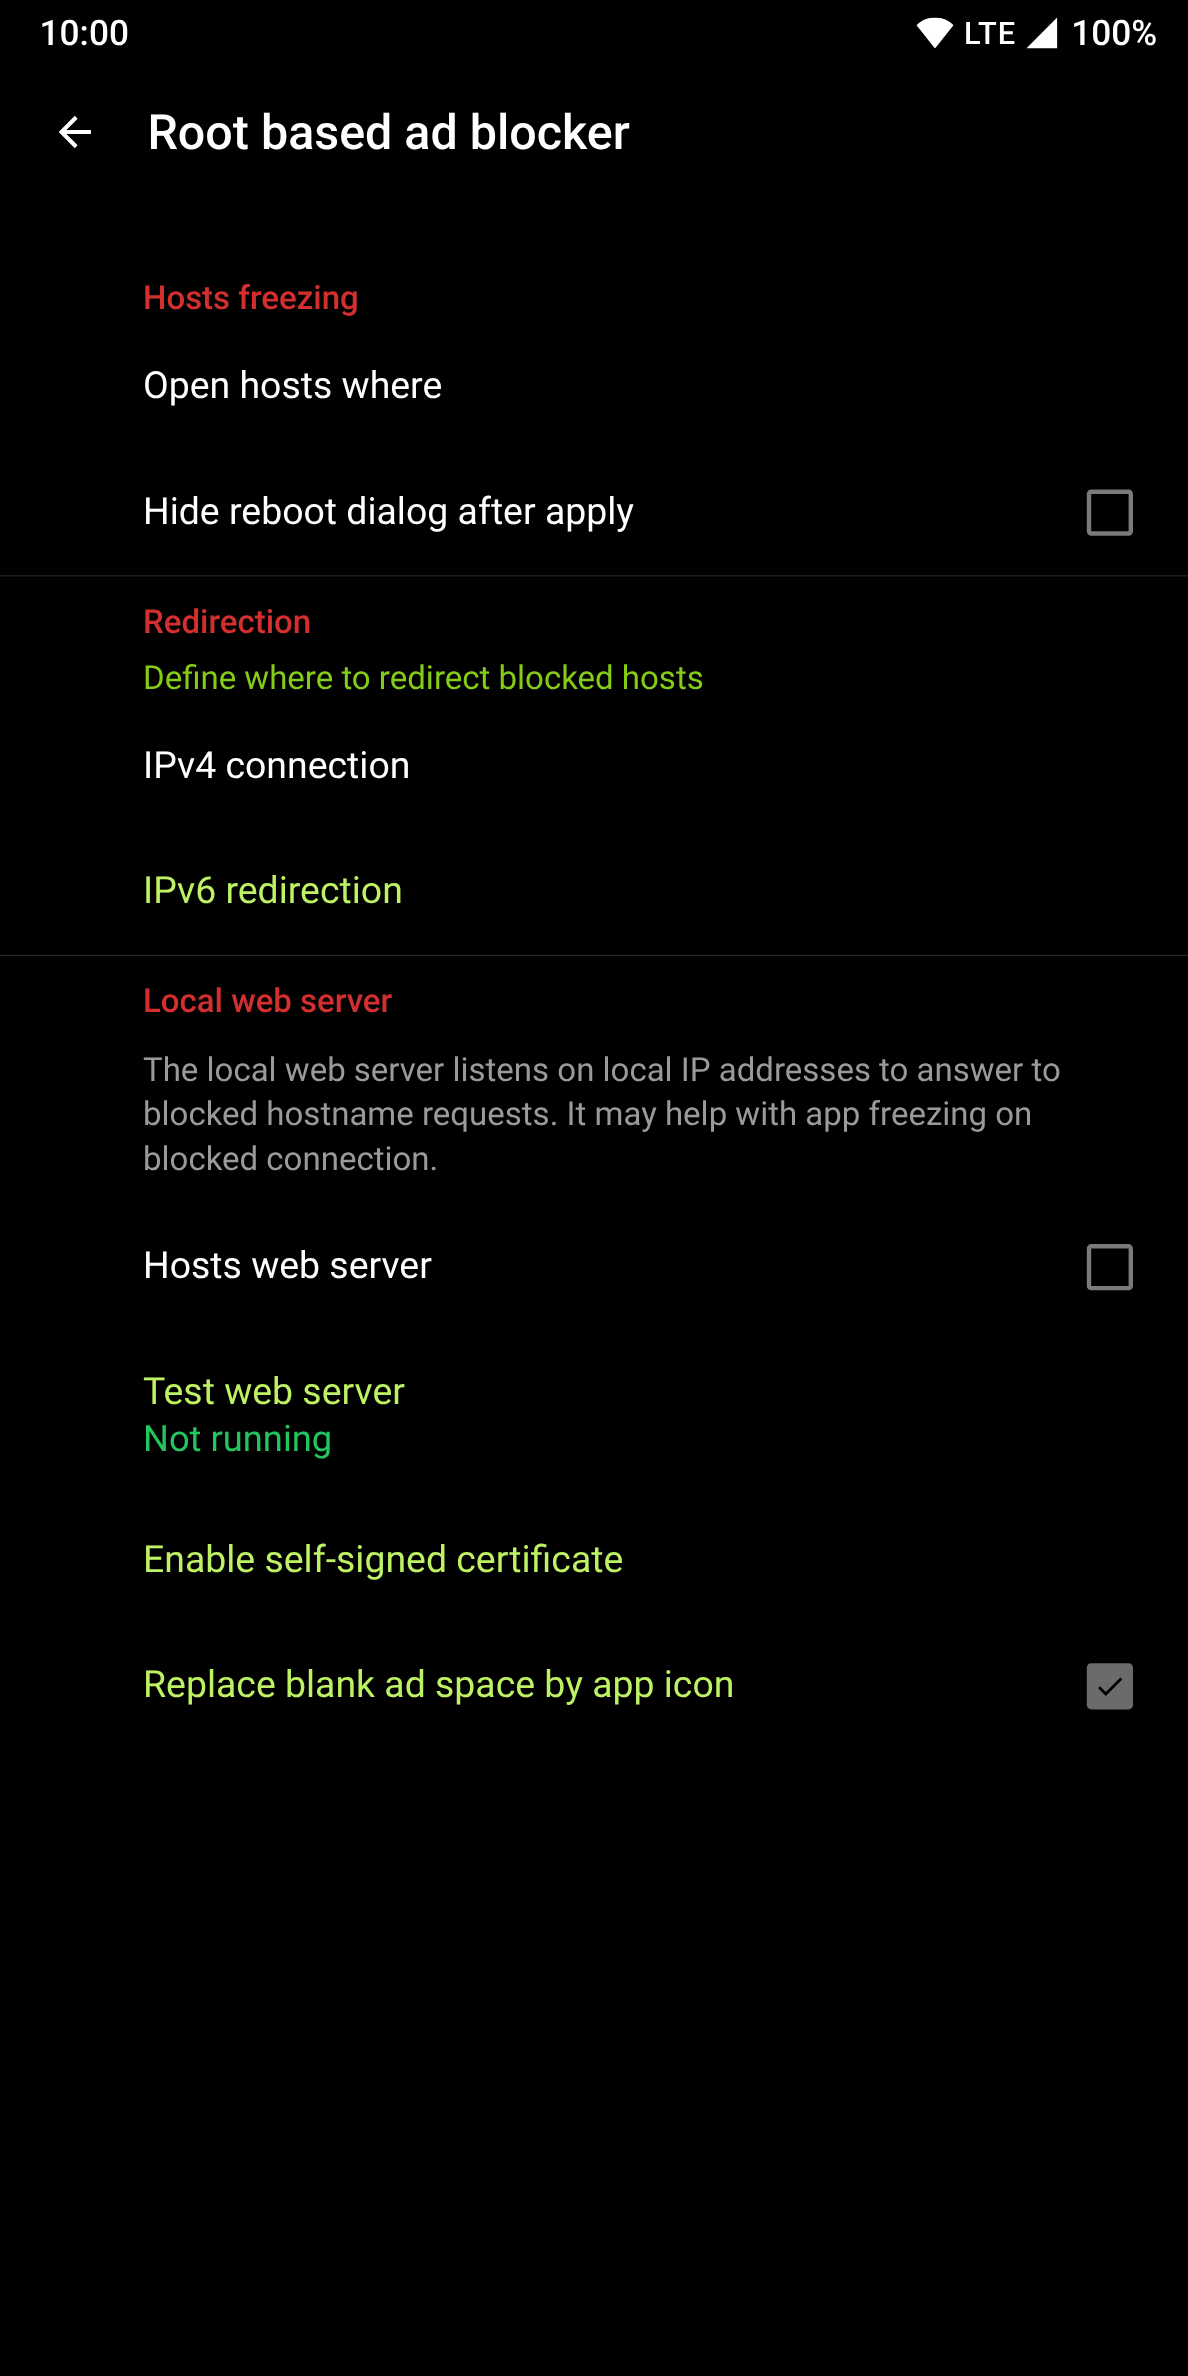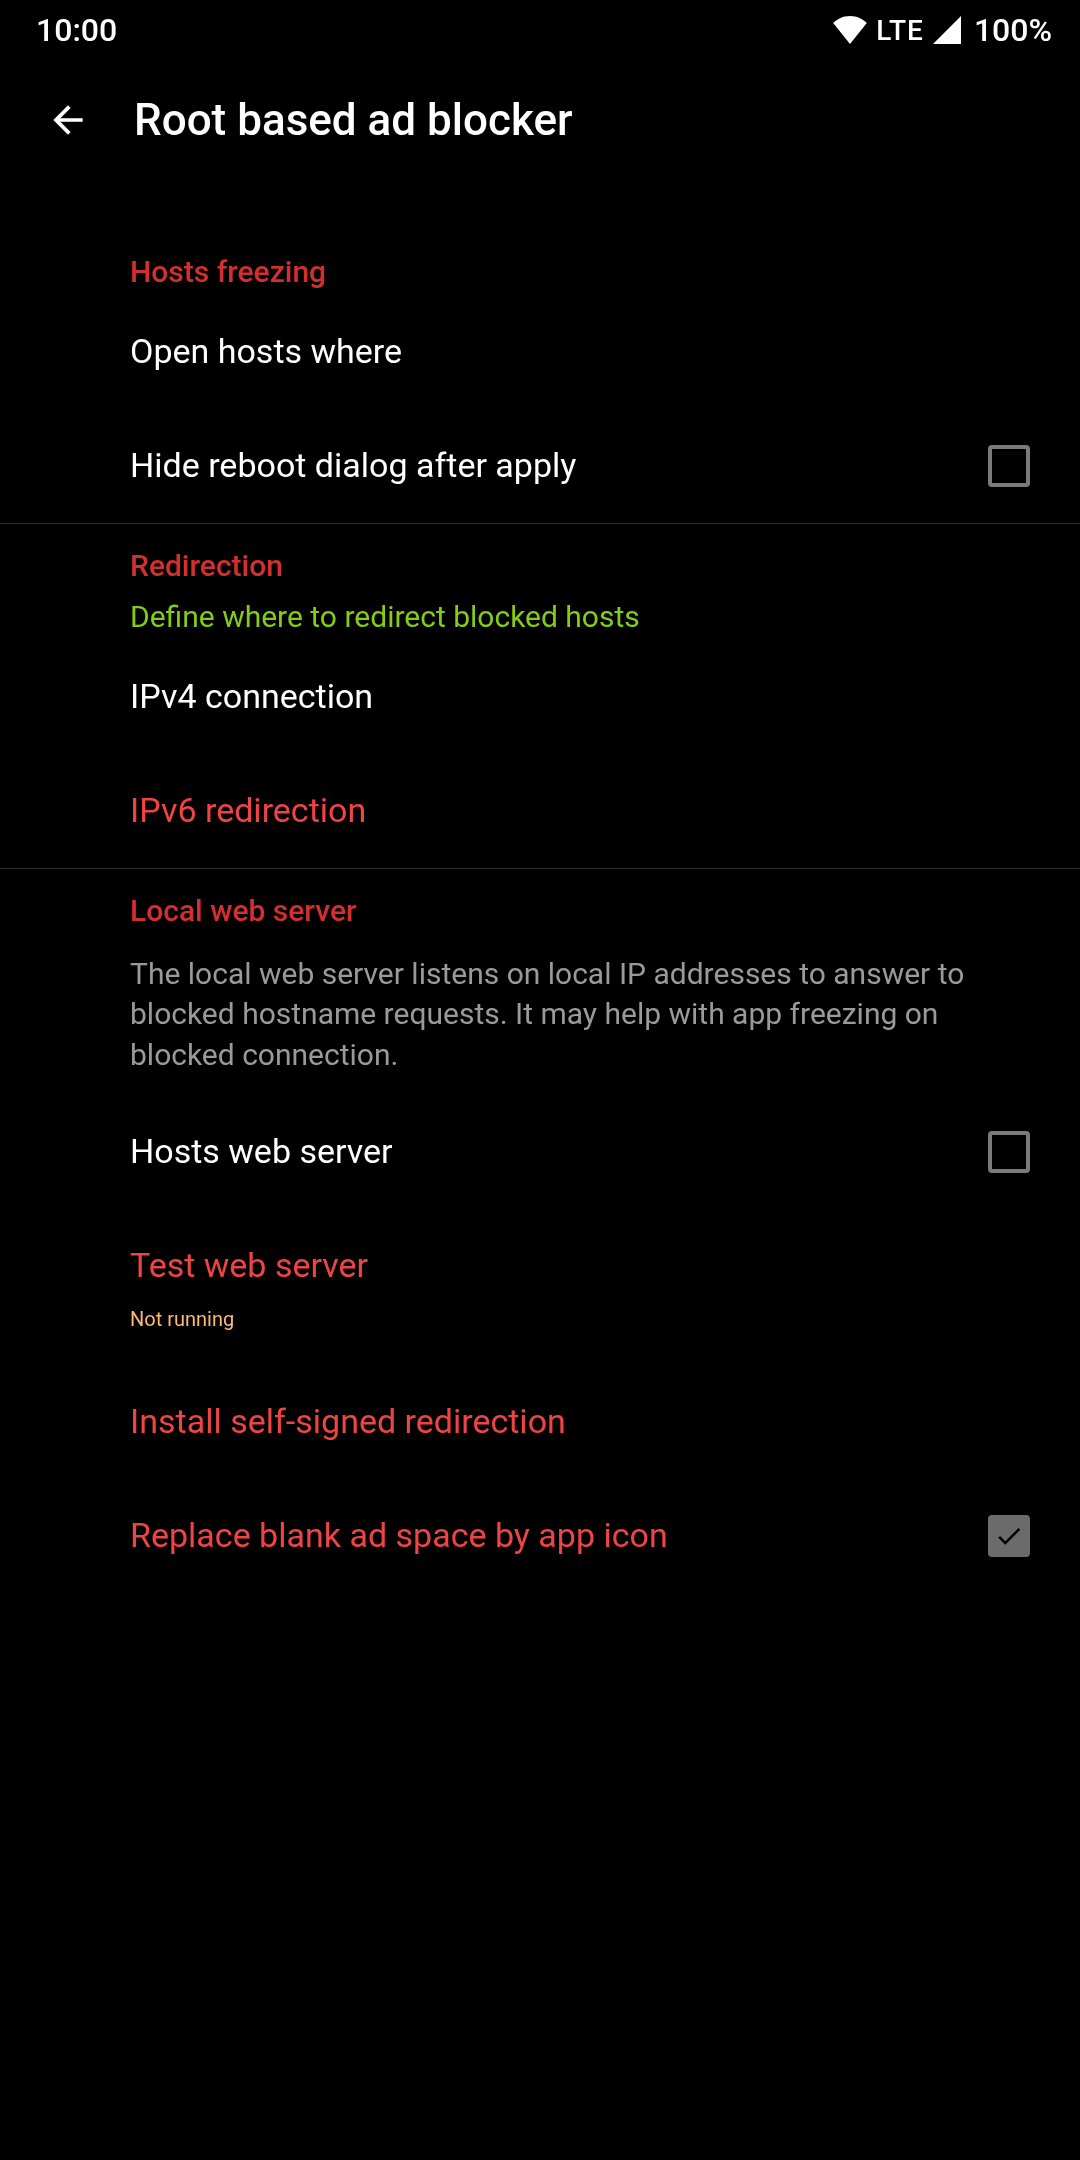--- a/index.html
+++ b/index.html
@@ -66,25 +66,25 @@
     align-items: center;
     padding: 34px 50px 34px 130px;
     min-height: 96px;
   }
   .item-text { flex: 1; padding-right: 24px; }
   .item-title {
     font-size: 34px;
     color: #ffffff;
     line-height: 1.35;
   }
-  .item-title.disabled { color: #ef4444; }
+  .item-title.disabled { color: #bef264; }
   .item-sub {
-    font-size: 20px;
-    color: #fdba74;
-    margin-top: 18px;
+    font-size: 33px;
+    color: #22c55e;
+    margin-top: 0;
   }
   .desc {
     padding: 20px 50px 20px 130px;
     font-size: 30px;
     color: #9a9a9a;
     line-height: 1.35;
   }
   .divider {
     height: 1px;
     background: #2a2a2a;
@@ -191,21 +191,21 @@
 
   <div class="item">
     <div class="item-text">
       <div class="item-title disabled">Test web server</div>
       <div class="item-sub">Not running</div>
     </div>
   </div>
 
   <div class="item">
     <div class="item-text">
-      <div class="item-title disabled">Install self-signed redirection</div>
+      <div class="item-title disabled">Enable self-signed certificate</div>
     </div>
   </div>
 
   <div class="item">
     <div class="item-text">
       <div class="item-title disabled">Replace blank ad space by app icon</div>
     </div>
     <div class="checkbox checked">
       <svg width="30" height="30" viewBox="0 0 24 24">
           <path fill="#000" d="M9 16.17 4.83 12l-1.42 1.41L9 19 21 7l-1.41-1.41z"></path>

